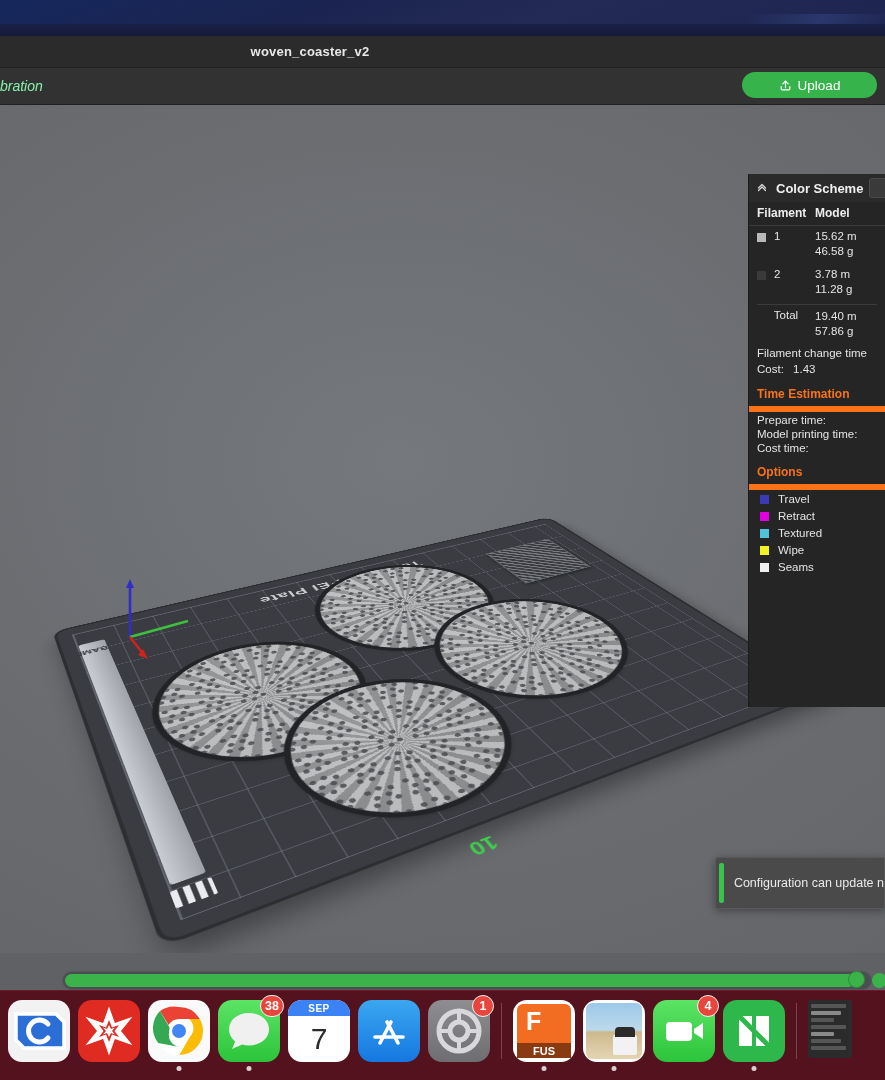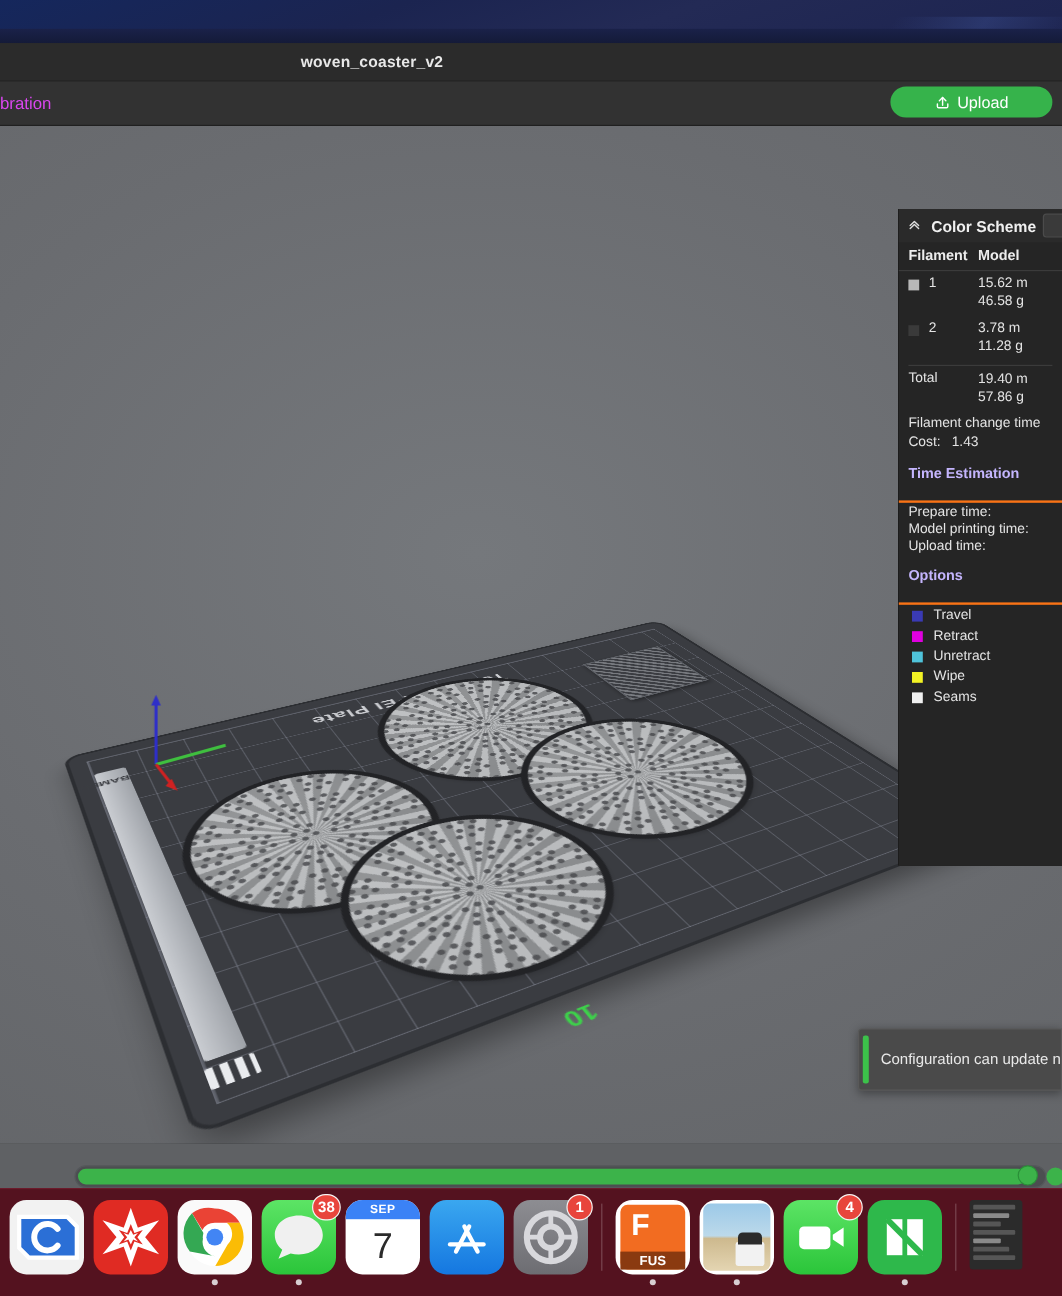--- a/index.html
+++ b/index.html
@@ -39,21 +39,21 @@
     position:absolute; left:0; right:0; top:8px;
     text-align:center; color:#e8e8e8; font-size:13px; font-weight:bold;
     letter-spacing:.2px;
     padding-right:265px;
   }
   .toolbar {
     position:relative; height:37px; background:#323232;
     border-bottom:1px solid #202020;
   }
   .tab-label {
-    position:absolute; left:0; top:10px; color:#d946ef; font-size:14px;
+    position:absolute; left:0; top:10px; color:#86efac; font-size:14px;font-style:italic;
   }
   .upload-btn {
     position:absolute; right:8px; top:4px;
     width:135px; height:26px; border-radius:13px;
     background:#36b34b; color:#fff; font-size:13.5px;
     display:flex; align-items:center; justify-content:center; gap:6px;
     cursor:pointer; border:none;
   }
   .upload-btn svg { display:block; }
 
@@ -186,26 +186,26 @@
     display:flex; padding:4px 8px 5px 8px; font-weight:bold; color:#ededed;
     border-bottom:1px solid #3b3b3b; font-size:12px;
   }
   .p-rowhead .c1{ width:58px; }
   .fil-row{ display:flex; padding:3px 8px 2px 8px; }
   .fil-row .c1{ width:58px; display:flex; align-items:flex-start; gap:8px; padding-top:1px;}
   .sw{ width:9px; height:9px; display:inline-block; margin-top:3px; }
   .vals div{ line-height:15px; }
   .p-sep{ height:1px; background:#3b3b3b; margin:5px 8px 4px 8px; }
   .total-row{ display:flex; padding:0 8px; }
-  .total-row .c1{ width:58px; }
+  .total-row .c1{ width:58px;text-align:center; }
   .p-line{ padding:4px 8px 0 8px; white-space:nowrap; }
   .p-section{
-    margin-top:8px; padding:4px 8px 16px 8px;
-    font-weight:bold; font-size:12px; color:#c4b5fd;
-    border-bottom:2px solid #f97316;
+    margin-top:8px; padding:4px 8px 5px 8px;
+    font-weight:bold; font-size:12px; color:#f97316;
+    border-bottom:6px solid #f97316;
   }
   .time-row{ display:flex; justify-content:space-between; padding:2px 8px 0 8px; white-space:nowrap;}
   .opt-row{ display:flex; align-items:center; gap:9px; padding:3px 8px 2px 11px; }
   .opt-sw{ width:9px; height:9px; flex:none; }
   .p-foot{ height:132px; }
 
   
   .sliderbar{
     position:absolute; left:0; top:917px; width:885px; height:73px;
     background:#5f6164;
@@ -382,37 +382,37 @@
         <div class="p-section">Time Estimation</div>
         <div class="time-row">
           <span>Prepare time:</span>
           <span></span>
         </div>
         <div class="time-row">
           <span>Model printing time:</span>
           <span></span>
         </div>
         <div class="time-row">
-          <span>Upload time:</span>
+          <span>Cost time:</span>
           <span></span>
         </div>
 
         <div class="p-section" style="margin-top:7px;">Options</div>
 
         <div class="opt-row">
           <i class="opt-sw" style="background:#3a3ab4;"></i>
           <span>Travel</span>
         </div>
         <div class="opt-row">
           <i class="opt-sw" style="background:#e000e0;"></i>
           <span>Retract</span>
         </div>
         <div class="opt-row">
           <i class="opt-sw" style="background:#4fc3da;"></i>
-          <span>Unretract</span>
+          <span>Textured</span>
         </div>
         <div class="opt-row">
           <i class="opt-sw" style="background:#f2f224;"></i>
           <span>Wipe</span>
         </div>
         <div class="opt-row">
           <i class="opt-sw" style="background:#f0f0f0;"></i>
           <span>Seams</span>
         </div>
 

